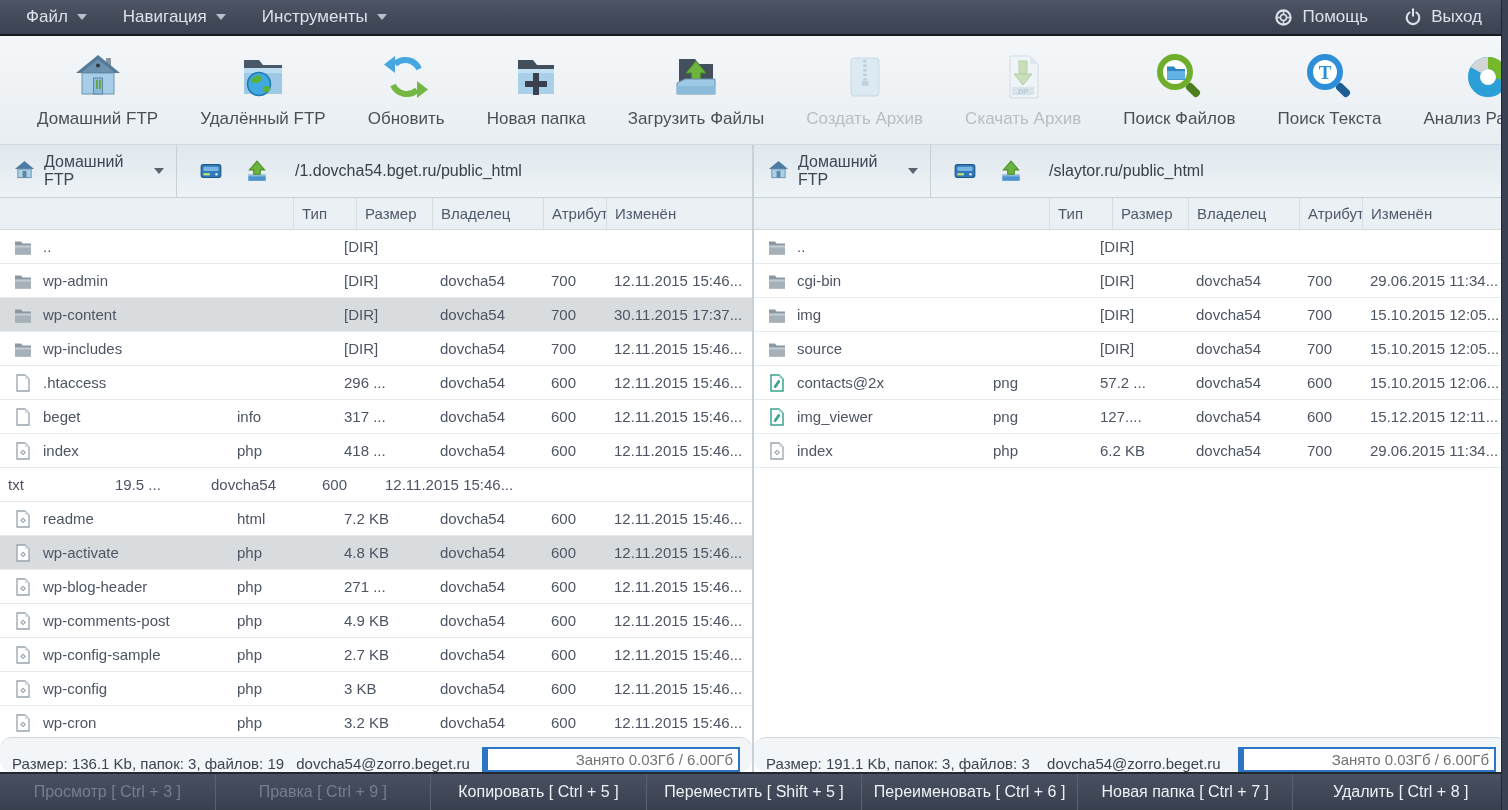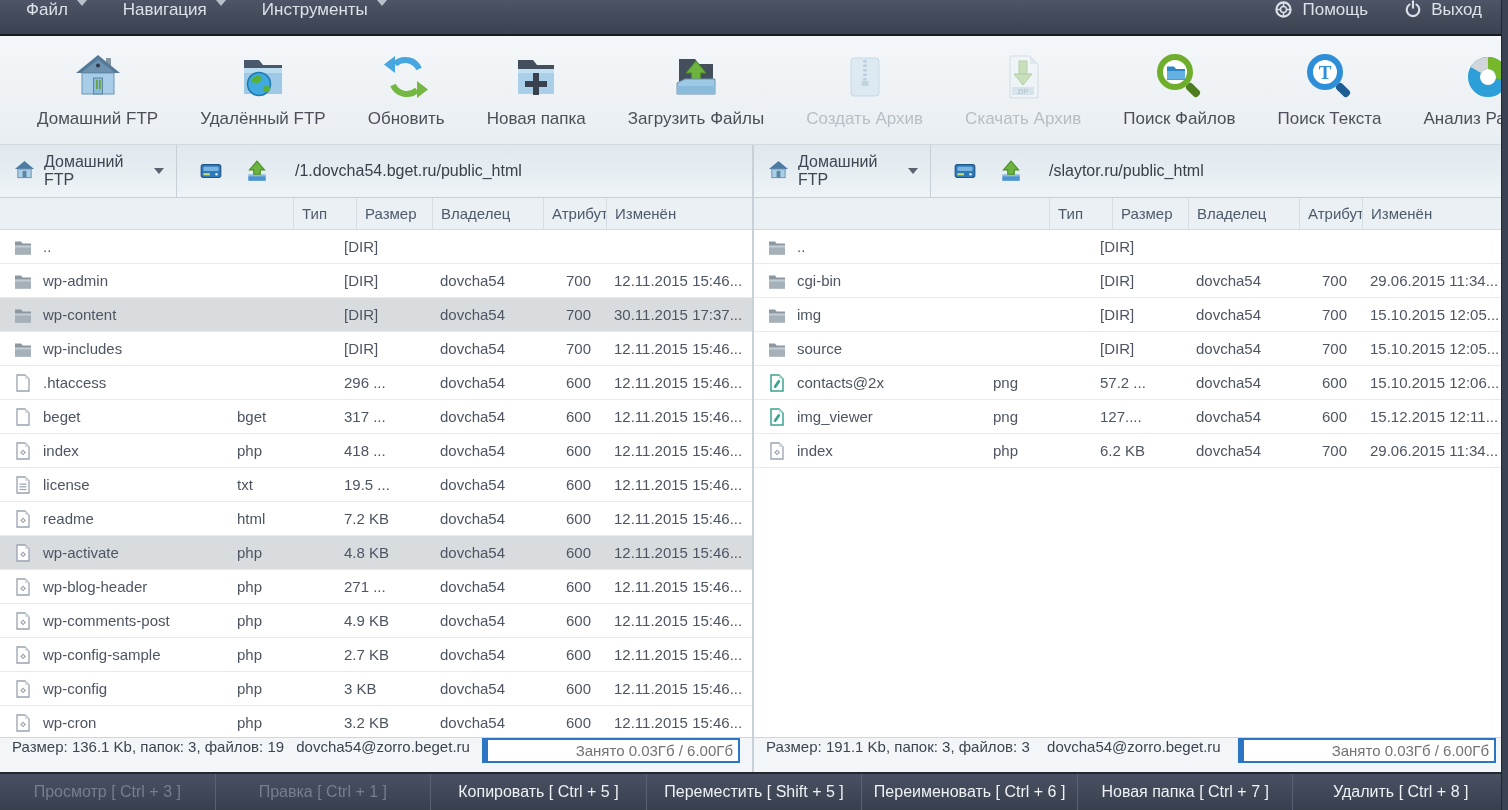--- a/index.html
+++ b/index.html
@@ -4,21 +4,21 @@
 <style>
   * { box-sizing: border-box; margin: 0; padding: 0; }
   html,body { width:1508px; height:810px; overflow:hidden; }
   body { font-family:"Liberation Sans","DejaVu Sans",sans-serif; background:#fff; position:relative; }
 
   
   .menubar { height:36px; background:linear-gradient(#4d5566,#3a4150);
     border-bottom:2px solid #171b22; display:flex; justify-content:space-between;
     align-items:stretch; color:#dde1e9; font-size:17px; padding:0 8px; }
   .menu-group { display:flex; align-items:stretch; }
-  .menu-item { display:flex; align-items:flex-start; gap:9px; padding:0 18px; cursor:pointer; }
+  .menu-item { display:flex; align-items:center; gap:9px; padding:0 18px; cursor:pointer; }
   .caret-down { width:0; height:0; border-left:5px solid transparent; border-right:5px solid transparent; border-top:6px solid #b9c0cc; }
   .menu-icon { display:flex; align-items:center; }
 
   
   .toolbar { height:109px; background:linear-gradient(#f4f7f9,#e9eef2);
     border-bottom:1px solid #d3dade; display:flex; align-items:center; padding:0 16px; }
   .tool { display:flex; flex-direction:column; align-items:center; padding:0 21px; cursor:pointer; }
   .tool-icon { width:50px; height:50px; margin-bottom:7px; }
   .tool-icon svg { width:50px; height:50px; }
   .tool-label { font-size:17px; color:#4b5058; white-space:nowrap; }
@@ -50,27 +50,27 @@
   .w-type { width:63px; } .w-size { width:76px; } .w-owner { width:111px; }
   .w-attrs { width:63px; } .w-mod { width:146px; }
 
   .rows { height:507px; overflow:hidden; background:#fff; flex:none; }
   .row { height:34px; display:flex; align-items:center; border-bottom:1px solid #e8ebee;
     font-size:15px; color:#4d5563; cursor:pointer; }
   .row.selected { background:#d9dcdf; }
   .cell { padding-left:8px; white-space:nowrap; overflow:hidden; }
   .cell-name { flex:1; display:flex; align-items:center; gap:11px; padding-left:14px; }
   .cell-type { width:63px; } .cell-size { width:76px;margin-left:44px; } .cell-owner { width:111px;margin-left:20px; }
-  .cell-attrs { width:63px;text-align:center; } .cell-mod { width:146px; }
+  .cell-attrs { width:63px; } .cell-mod { width:146px; }
   .ficon { width:18px; height:18px; display:flex; align-items:center; flex:none; }
   .ficon svg { width:18px; height:18px; }
 
   .statusbar { height:35px; margin-top:auto; border-top:1px solid #cfd7dd; background:#f3f6f8;
-    display:flex; align-items:flex-start; justify-content:space-between; font-size:15px;
-    color:#3d4450; padding:0 12px; flex:none; }
+    display:flex; align-items:flex-end; justify-content:space-between; font-size:15px;
+    color:#3d4450; padding:0 12px; flex:none;border-radius:12px; }
   .status-summary { white-space:nowrap; }
   .status-account { white-space:nowrap; }
   .quota { width:258px; height:25px; border:2px solid #2c74c4; background:#fff; position:relative;
     display:flex; align-items:center; justify-content:flex-end; padding-right:5px;
     font-size:15px; color:#737373; white-space:nowrap; overflow:hidden; flex:none; }
   .quota-fill { position:absolute; left:0; top:0; bottom:0; width:4px; background:#2c74c4; }
 
   
   .actionbar { height:38px; background:linear-gradient(#495162,#383f4d);
     border-top:2px solid #23272f; display:flex; }
@@ -380,21 +380,21 @@
         <div class="row">
           <div class="cell cell-name">
             <span class="ficon">
               <svg viewBox="0 0 16 18">
                 <path d="M2 1h8l4 4v12H2z" fill="#fff" stroke="#98a3ae" stroke-width="1.3"></path>
                 <path d="M10 1l4 4h-4z" fill="#d6dde3"></path>
               </svg>
             </span>
             <span class="fname">beget</span>
           </div>
-          <div class="cell cell-type">bget</div>
+          <div class="cell cell-type">info</div>
           <div class="cell cell-size">317 ...</div>
           <div class="cell cell-owner">dovcha54</div>
           <div class="cell cell-attrs">600</div>
           <div class="cell cell-mod">12.11.2015 15:46...</div>
         </div>
         <div class="row">
           <div class="cell cell-name">
             <span class="ficon">
               <svg viewBox="0 0 16 18">
                 <path d="M2 1h8l4 4v12H2z" fill="#fff" stroke="#98a3ae" stroke-width="1.3"></path>
@@ -404,32 +404,20 @@
             </span>
             <span class="fname">index</span>
           </div>
           <div class="cell cell-type">php</div>
           <div class="cell cell-size">418 ...</div>
           <div class="cell cell-owner">dovcha54</div>
           <div class="cell cell-attrs">600</div>
           <div class="cell cell-mod">12.11.2015 15:46...</div>
         </div>
         <div class="row">
-          <div class="cell cell-name">
-            <span class="ficon">
-              <svg viewBox="0 0 16 18">
-                <path d="M2 1h8l4 4v12H2z" fill="#fff" stroke="#98a3ae" stroke-width="1.3"></path>
-                <path d="M10 1l4 4h-4z" fill="#d6dde3"></path>
-                <rect x="4.5" y="7.5" width="7" height="1.2" fill="#98a3ae"></rect>
-                <rect x="4.5" y="10.2" width="7" height="1.2" fill="#98a3ae"></rect>
-                <rect x="4.5" y="12.9" width="7" height="1.2" fill="#98a3ae"></rect>
-              </svg>
-            </span>
-            <span class="fname">license</span>
-          </div>
           <div class="cell cell-type">txt</div>
           <div class="cell cell-size">19.5 ...</div>
           <div class="cell cell-owner">dovcha54</div>
           <div class="cell cell-attrs">600</div>
           <div class="cell cell-mod">12.11.2015 15:46...</div>
         </div>
         <div class="row">
           <div class="cell cell-name">
             <span class="ficon">
               <svg viewBox="0 0 16 18">
@@ -732,21 +720,21 @@
       <div class="quota">
         <span class="quota-fill"></span>
         <span>Занято 0.03Гб / 6.00Гб</span>
       </div>
     </div>
   </section>
 </div>
 
 <footer class="actionbar">
   <div class="action-btn disabled">Просмотр [ Ctrl + 3 ]</div>
-  <div class="action-btn disabled">Правка [ Ctrl + 1 ]</div>
+  <div class="action-btn disabled">Правка [ Ctrl + 9 ]</div>
   <div class="action-btn">Копировать [ Ctrl + 5 ]</div>
   <div class="action-btn">Переместить [ Shift + 5 ]</div>
   <div class="action-btn">Переименовать [ Ctrl + 6 ]</div>
   <div class="action-btn">Новая папка [ Ctrl + 7 ]</div>
   <div class="action-btn">Удалить [ Ctrl + 8 ]</div>
 </footer>
 
 <div class="scrollbar"></div>
 
 </body></html>

